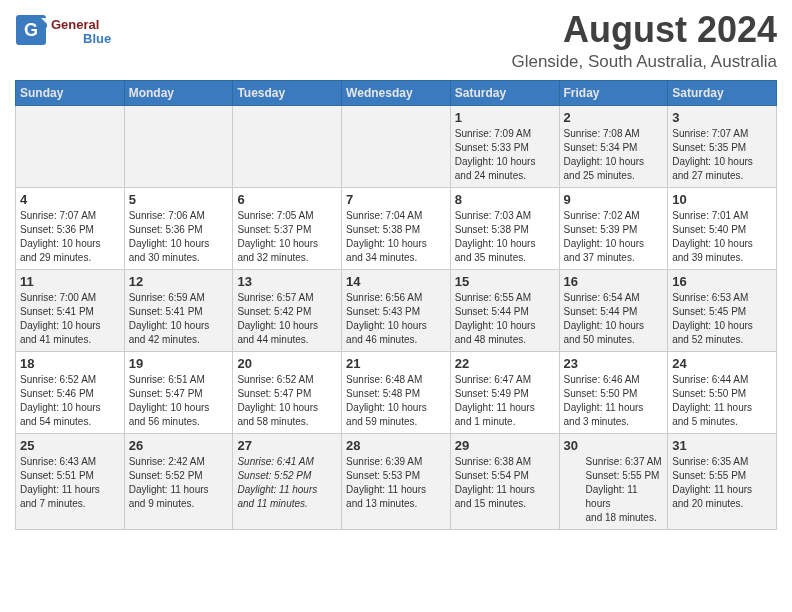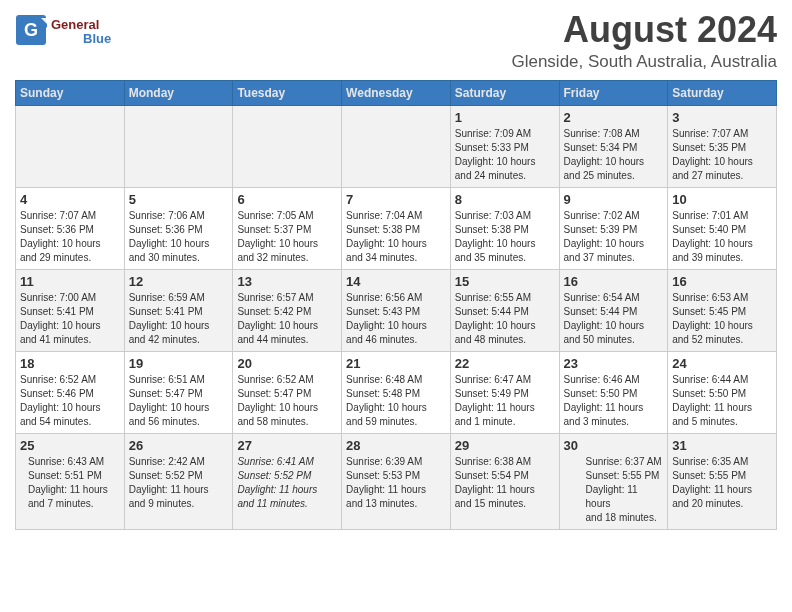--- a/index.html
+++ b/index.html
@@ -303,21 +303,21 @@
           <span class="day-num">24</span>
           <div class="day-info" style="white-space: pre-line;">Sunrise: 6:44 AM
 Sunset: 5:50 PM
 Daylight: 11 hours
 and 5 minutes.</div>
         </td>
       </tr>
       <tr>
         <td>
           <span class="day-num">25</span>
-          <div class="day-info" style="white-space: pre-line; margin-left: 8px;">Sunrise: 6:43 AM
+          <div class="day-info" style="white-space: pre-line;">Sunrise: 6:43 AM
 Sunset: 5:51 PM
 Daylight: 11 hours
 and 7 minutes.</div>
         </td>
         <td>
           <span class="day-num">26</span>
           <div class="day-info" style="white-space: pre-line;">Sunrise: 2:42 AM
 Sunset: 5:52 PM
 Daylight: 11 hours
 and 9 minutes.</div>

